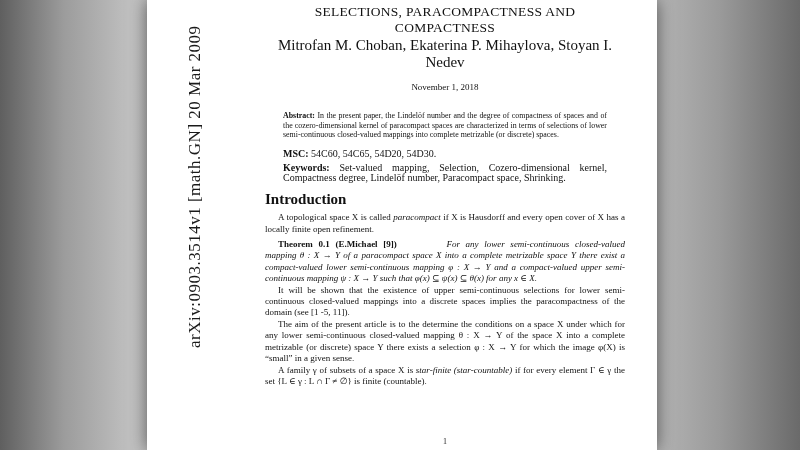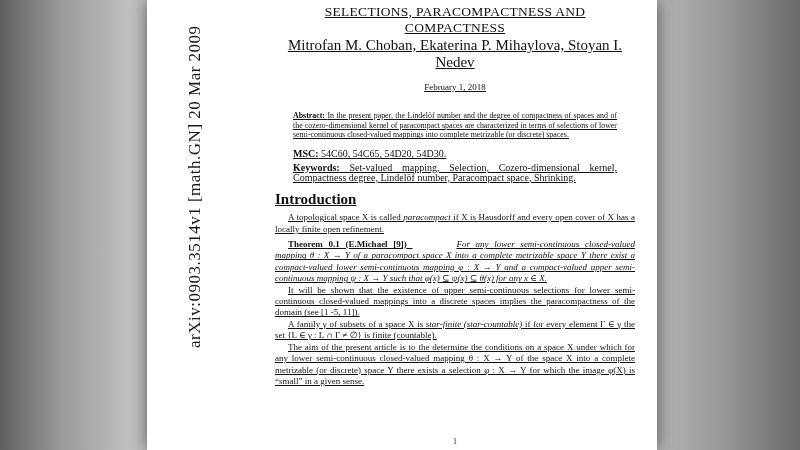--- a/index.html
+++ b/index.html
@@ -33,25 +33,24 @@
     height: 342px;
     writing-mode: vertical-rl;
     transform: rotate(180deg);
     font-size: 17px;
     letter-spacing: 0.5px;
     color: #1a1a1a;
     white-space: nowrap;
   }
   .content {
     position: absolute;
-    left: 128px;
+    left: 118px;
     top: 0;
     width: 360px;
     height: 450px;
-    text-decoration: underline;
   }
   .title {
     text-align: center;
     font-size: 13.5px;
     line-height: 16px;
     letter-spacing: 0.3px;
     margin-top: 4px;
   }
   .authors {
     text-align: center;
@@ -117,39 +116,39 @@
 
   <div class="content">
 
     <div class="title">
       <div>SELECTIONS, PARACOMPACTNESS AND</div>
       <div>COMPACTNESS</div>
     </div>
 
     <div class="authors">Mitrofan M. Choban, Ekaterina P. Mihaylova, Stoyan I. Nedev</div>
 
-    <div class="date">February 1, 2018</div>
+    <div class="date">November 1, 2018</div>
 
     <p class="abstract"><b>Abstract:</b> <span>In the present paper, the Lindelöf number and the degree of compactness of spaces and of the cozero-dimensional kernel of paracompact spaces are characterized in terms of selections of lower semi-continuous closed-valued mappings into complete metrizable (or discrete) spaces.</span></p>
 
     <p class="meta msc"><b>MSC:</b> <span>54C60, 54C65, 54D20, 54D30.</span></p>
 
     <p class="meta keywords"><b>Keywords:</b> <span>Set-valued mapping, Selection, Cozero-dimensional kernel, Compactness degree, Lindelöf number, Paracompact space, Shrinking.</span></p>
 
     <h2 class="section-heading">Introduction</h2>
 
 
     <p class="para"><span>A topological space X is called </span><span class="inline-italic">paracompact</span><span> if X is Hausdorff and every open cover of X has a locally finite open refinement.</span></p>
 
 
     <p class="para theorem"><b>Theorem 0.1 (E.Michael [9])</b> <i>For any lower semi-continuous closed-valued mapping θ : X → Y of a paracompact space X into a complete metrizable space Y there exist a compact-valued lower semi-continuous mapping φ : X → Y and a compact-valued upper semi-continuous mapping ψ : X → Y such that φ(x) ⊆ ψ(x) ⊆ θ(x) for any x ∈ X.</i></p>
 
 
     <p class="para"><span>It will be shown that the existence of upper semi-continuous selections for lower semi-continuous closed-valued mappings into a discrete spaces implies the paracompactness of the domain (see [1 -5, 11]).</span></p>
 
+    <p class="para"><span>The aim of the present article is to the determine the conditions on a space X under which for any lower semi-continuous closed-valued mapping θ : X → Y of the space X into a complete metrizable (or discrete) space Y there exists a selection φ : X → Y for which the image φ(X) is “small” in a given sense.</span></p>
+
     <p class="para"><span>A family γ of subsets of a space X is </span><span class="inline-italic">star-finite (star-countable)</span><span> if for every element Γ ∈ γ the set {L ∈ γ : L ∩ Γ ≠ ∅} is finite (countable).</span></p>
-
-    <p class="para"><span>The aim of the present article is to the determine the conditions on a space X under which for any lower semi-continuous closed-valued mapping θ : X → Y of the space X into a complete metrizable (or discrete) space Y there exists a selection φ : X → Y for which the image φ(X) is “small” in a given sense.</span></p>
 
     <div class="pagenum">1</div>
 
   </div>
 </div>
 
 </body></html>

